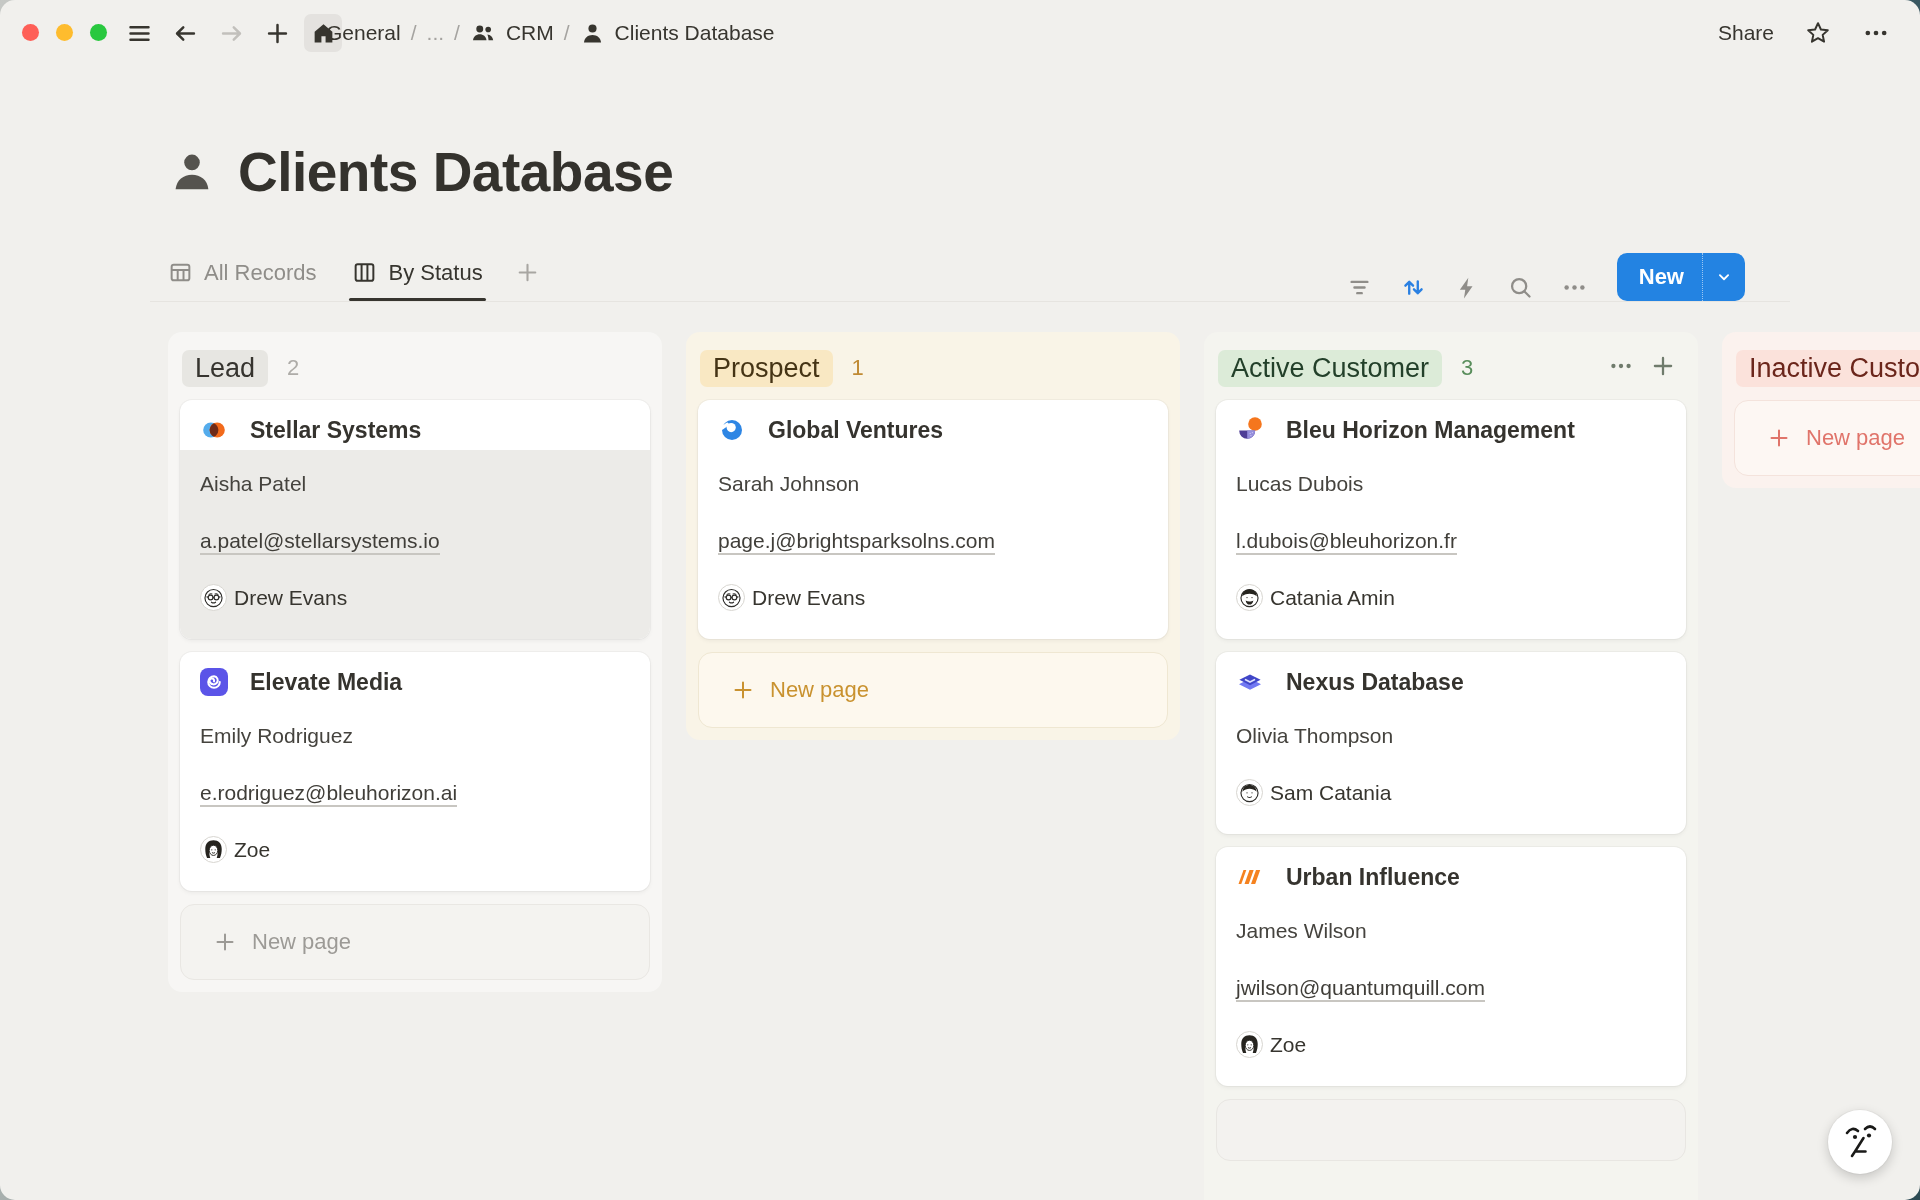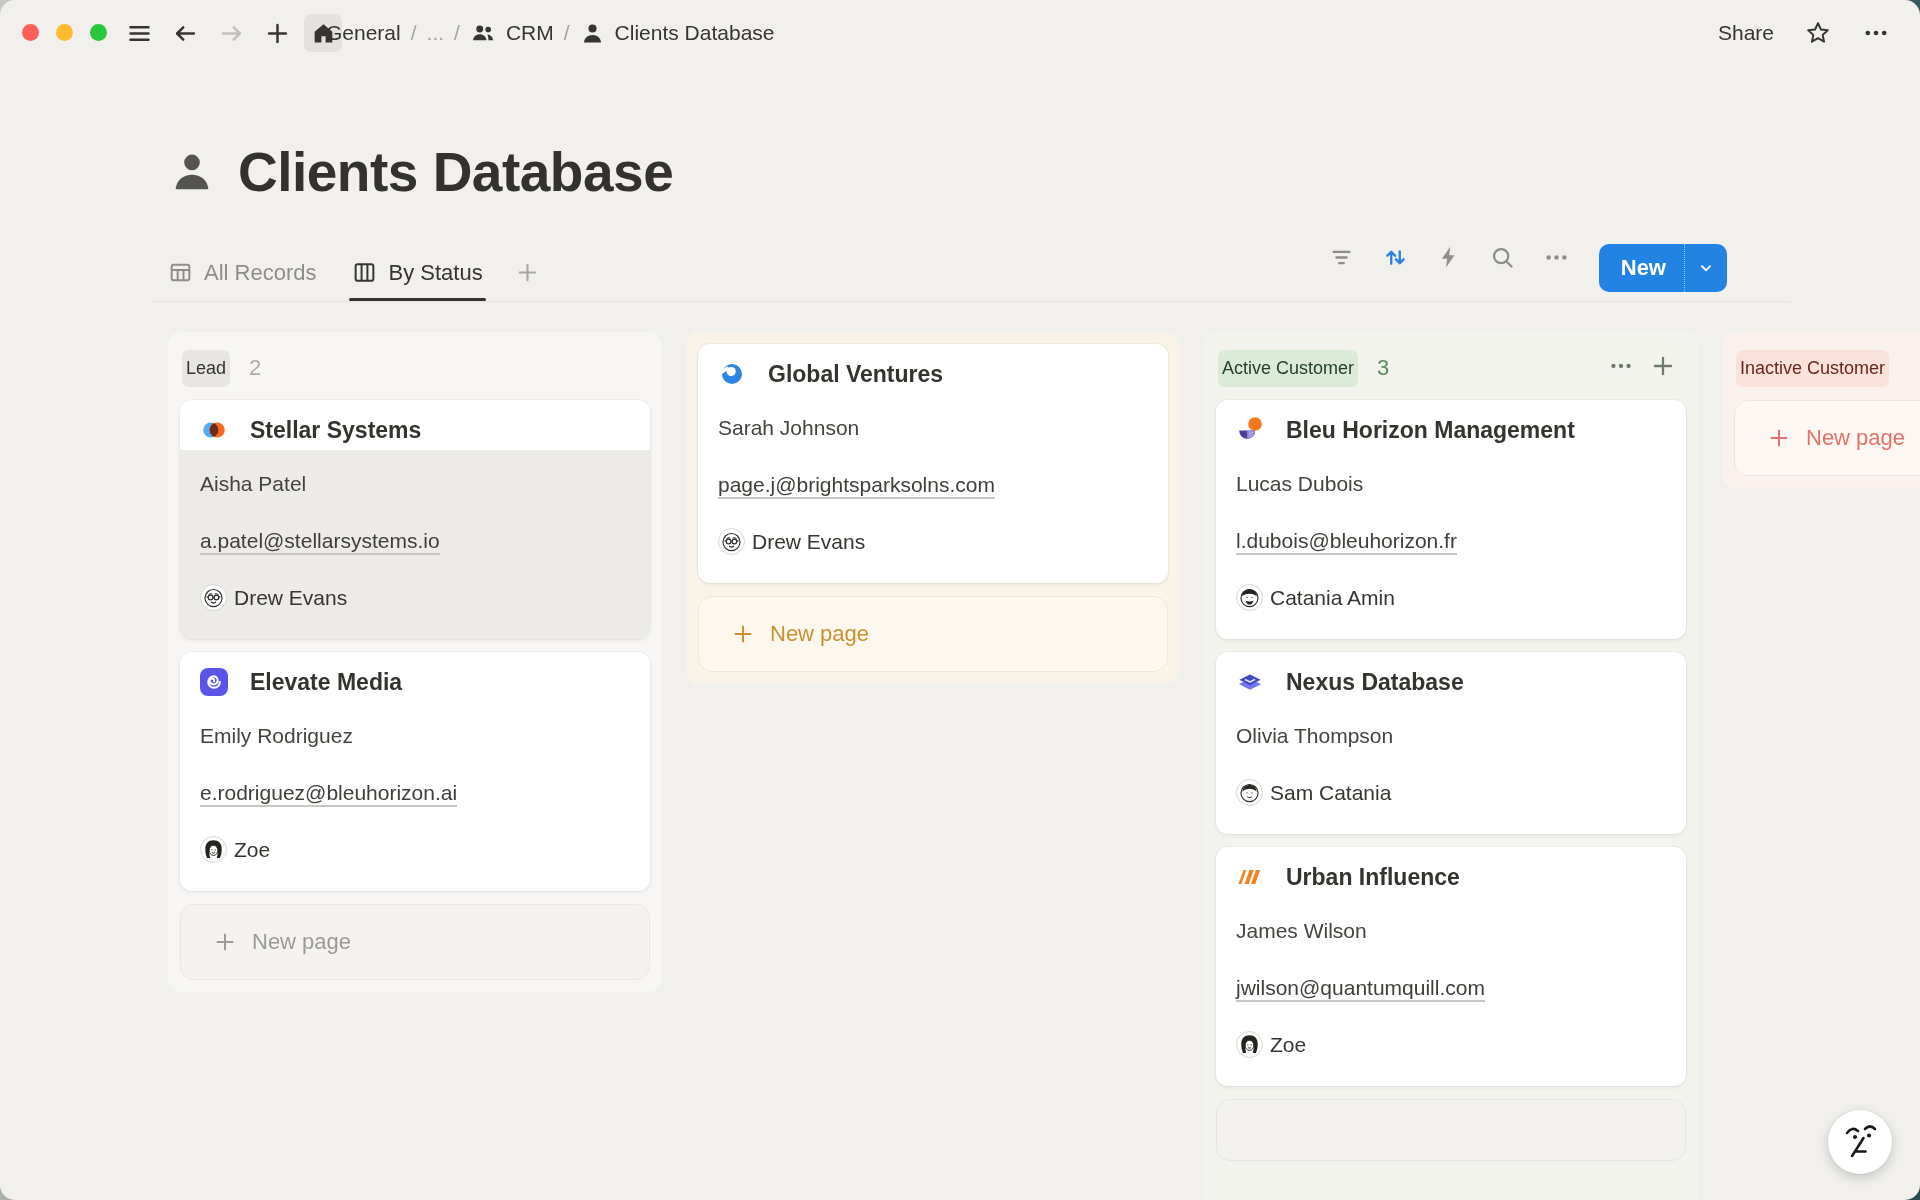--- a/index.html
+++ b/index.html
@@ -30,36 +30,36 @@
   .page-title{font-size:55px;font-weight:700;letter-spacing:-0.5px;color:#34322D;}
 
   
   .viewbar{position:absolute;left:150px;right:175px;top:244px;height:57px;}
   .tabs{display:flex;gap:36px;margin-left:18px;height:100%;}
   .tab{display:flex;align-items:center;gap:11px;font-size:22px;font-weight:500;color:#8F8D89;position:relative;}
   .tab.active{color:#37352F;}
   .tab.active::after{content:'';position:absolute;left:-3px;right:-3px;bottom:0;height:3.5px;background:#37352F;border-radius:2px;}
   .tab-plus{display:flex;align-items:center;color:#A8A6A2;margin-left:-4px;}
   .tab-divider{position:absolute;top:301px;left:150px;right:130px;height:1px;background:#E6E4E0;}
-  .controls{position:absolute;right:18px;top:0;height:100%;display:flex;align-items:flex-start;gap:27px;}
+  .controls{position:absolute;right:0;top:0;height:100%;display:flex;align-items:flex-end;gap:27px;}
   .ctrl{display:flex;align-items:center;color:#8F8D89;}
   .ctrl.sort-active{color:#2A80E2;}
   .new-btn{display:flex;align-items:stretch;background:#2383E2;color:#fff;border-radius:10px;height:48px;margin-left:2px;overflow:hidden;}
   .new-btn-main{display:flex;align-items:center;padding:0 18px 0 22px;font-size:22px;font-weight:600;}
   .new-btn-chevron{display:flex;align-items:center;justify-content:center;width:42px;border-left:1px dotted rgba(255,255,255,0.55);}
 
   
   .board{position:absolute;top:332px;left:0;width:2300px;height:900px;}
   .col{position:absolute;top:0;width:494px;border-radius:14px;padding:12px;box-sizing:border-box;}
   .col-lead{left:168px;background:rgba(255,255,255,0.42);}
   .col-prospect{left:686px;background:#F9F4E7;}
   .col-active{left:1204px;background:#F4F4EF;height:900px;}
   .col-inactive{left:1722px;background:#FBF2EE;}
   .col-header{height:44px;display:flex;align-items:center;gap:19px;margin:2px 4px 10px 2px;}
-  .pill{height:37px;display:flex;align-items:center;padding:0 4px;border-radius:7px;font-size:18px;font-weight:500;white-space:nowrap;}
+  .pill{height:37px;display:flex;align-items:center;padding:0 13px;border-radius:7px;font-size:27px;font-weight:500;white-space:nowrap;}
   .col-lead .pill{background:#E7E6E2;color:#36342F;}
   .col-prospect .pill{background:#F9E8C3;color:#453415;}
   .col-active .pill{background:#DCEBD8;color:#23402A;}
   .col-inactive .pill{background:#FBE2DB;color:#6B261B;}
   .count{font-size:22px;font-weight:500;}
   .col-lead .count{color:#AEACA8;}
   .col-prospect .count{color:#C08A33;}
   .col-active .count{color:#588D5B;}
   .col-header-actions{margin-left:auto;display:flex;align-items:center;gap:16px;color:#6F7B6C;margin-right:6px;}
 
@@ -308,20 +308,24 @@
 
       <div class="new-page">
         <svg width="24" height="24" viewBox="0 0 24 24" fill="none" stroke="currentColor" stroke-width="2" stroke-linecap="round">
             <path d="M12 4.5v15M4.5 12h15"></path>
           </svg>
         <span>New page</span>
       </div>
     </div>
 
     <div class="col col-prospect">
+      <div class="col-header">
+        <span class="pill">Prospect</span>
+        <span class="count">1</span>
+      </div>
 
       <div class="card">
         <div class="card-header">
           <span class="logo">
             <svg width="28" height="28" viewBox="0 0 28 28">
                 <circle cx="14" cy="14" r="10" fill="#2E86E4"></circle>
                 <circle cx="13.2" cy="11.6" r="4.6" fill="#fff"></circle>
                 <rect x="1.5" y="8.5" width="10" height="3.4" rx="1.7" fill="#fff" transform="rotate(-36 6.5 10.2)"></rect>
               </svg>
           </span>

